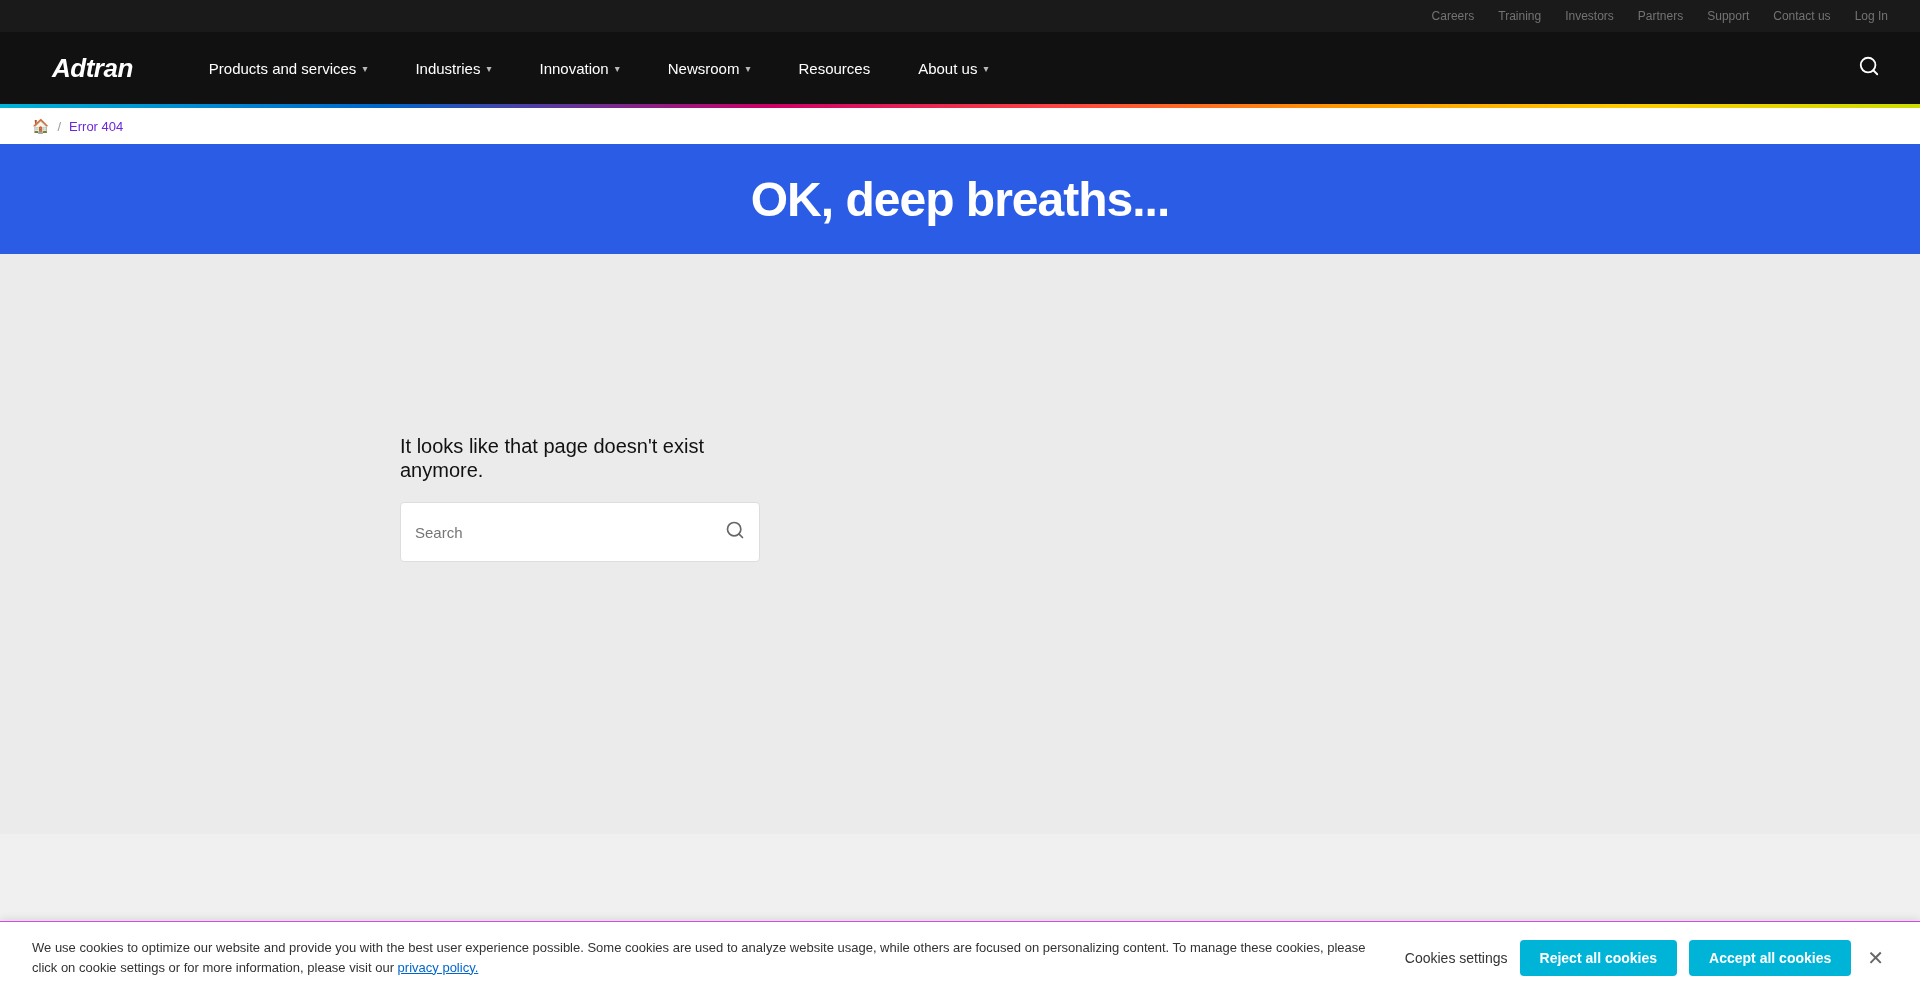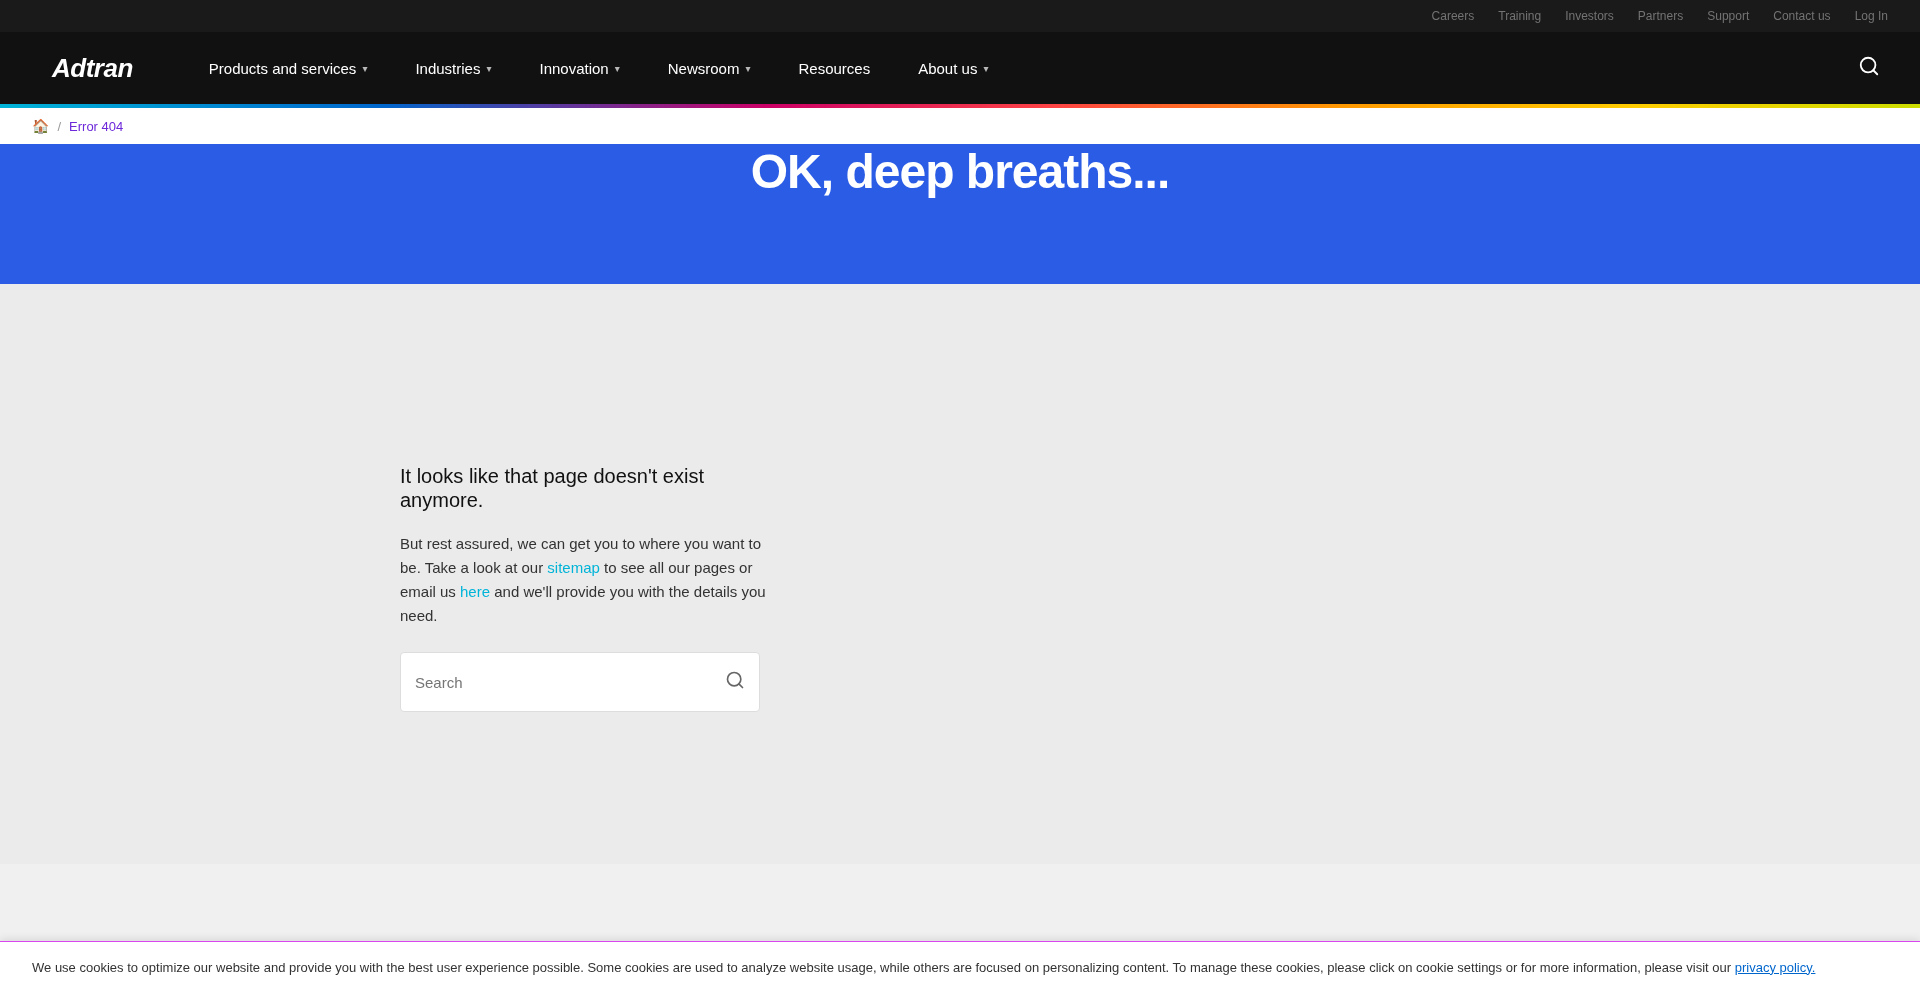--- a/index.html
+++ b/index.html
@@ -91,23 +91,23 @@
       text-decoration: none;
       font-size: 14px;
     }
     .breadcrumb-sep { color: #999; }
     .breadcrumb-current { color: #6d28d9; }
 
     
     .hero-banner {
       background: #2b5ce6;
       display: flex;
-      align-items: flex-start;
+      align-items: center;
       justify-content: center;
-      height: 140px;
+      height: 110px;
     }
     .hero-title {
       color: #fff;
       font-size: 48px;
       font-weight: 700;
       letter-spacing: -1px;
     }
 
     
     .content-area {
@@ -293,33 +293,36 @@
   <span class="breadcrumb-current">Error 404</span>
 </div>
 
 <div class="hero-banner">
   <h1 class="hero-title">OK, deep breaths...</h1>
 </div>
 
 <div class="content-area">
   <div class="error-content">
     <h2 class="error-headline">It looks like that page doesn't exist anymore.</h2>
-    <p class="error-body">
-      <span>But rest assured, we can get you to where you want to be. Take a look at our </span><a>sitemap</a><span> to see all our pages or email us </span><a>here</a><span> and we'll provide you with the details you need.</span>
-    </p>
     <div class="search-box">
       <input class="search-input" type="text" placeholder="Search" style="">
       <button class="search-btn-icon">
         <svg width="20" height="20" viewBox="0 0 24 24" fill="none" stroke="#666" stroke-width="2" stroke-linecap="round" stroke-linejoin="round">
           <circle cx="11" cy="11" r="8"></circle>
           <line x1="21" y1="21" x2="16.65" y2="16.65"></line>
         </svg>
       </button>
     </div>
   </div>
 </div>
 
 <div class="cookie-banner">
   <p class="cookie-text">
     <span>We use cookies to optimize our website and provide you with the best user experience possible. Some cookies are used to analyze website usage, while others are focused on personalizing content. To manage these cookies, please click on cookie settings or for more information, please visit our </span>
     <a>privacy policy.</a>
   </p>
+  <div class="cookie-buttons">
+    <button class="btn-cookie-settings">Cookies settings</button>
+    <button class="btn-reject">Reject all cookies</button>
+    <button class="btn-accept">Accept all cookies</button>
+    <button class="btn-close-cookie">✕</button>
+  </div>
 </div>
 
 </body></html>

